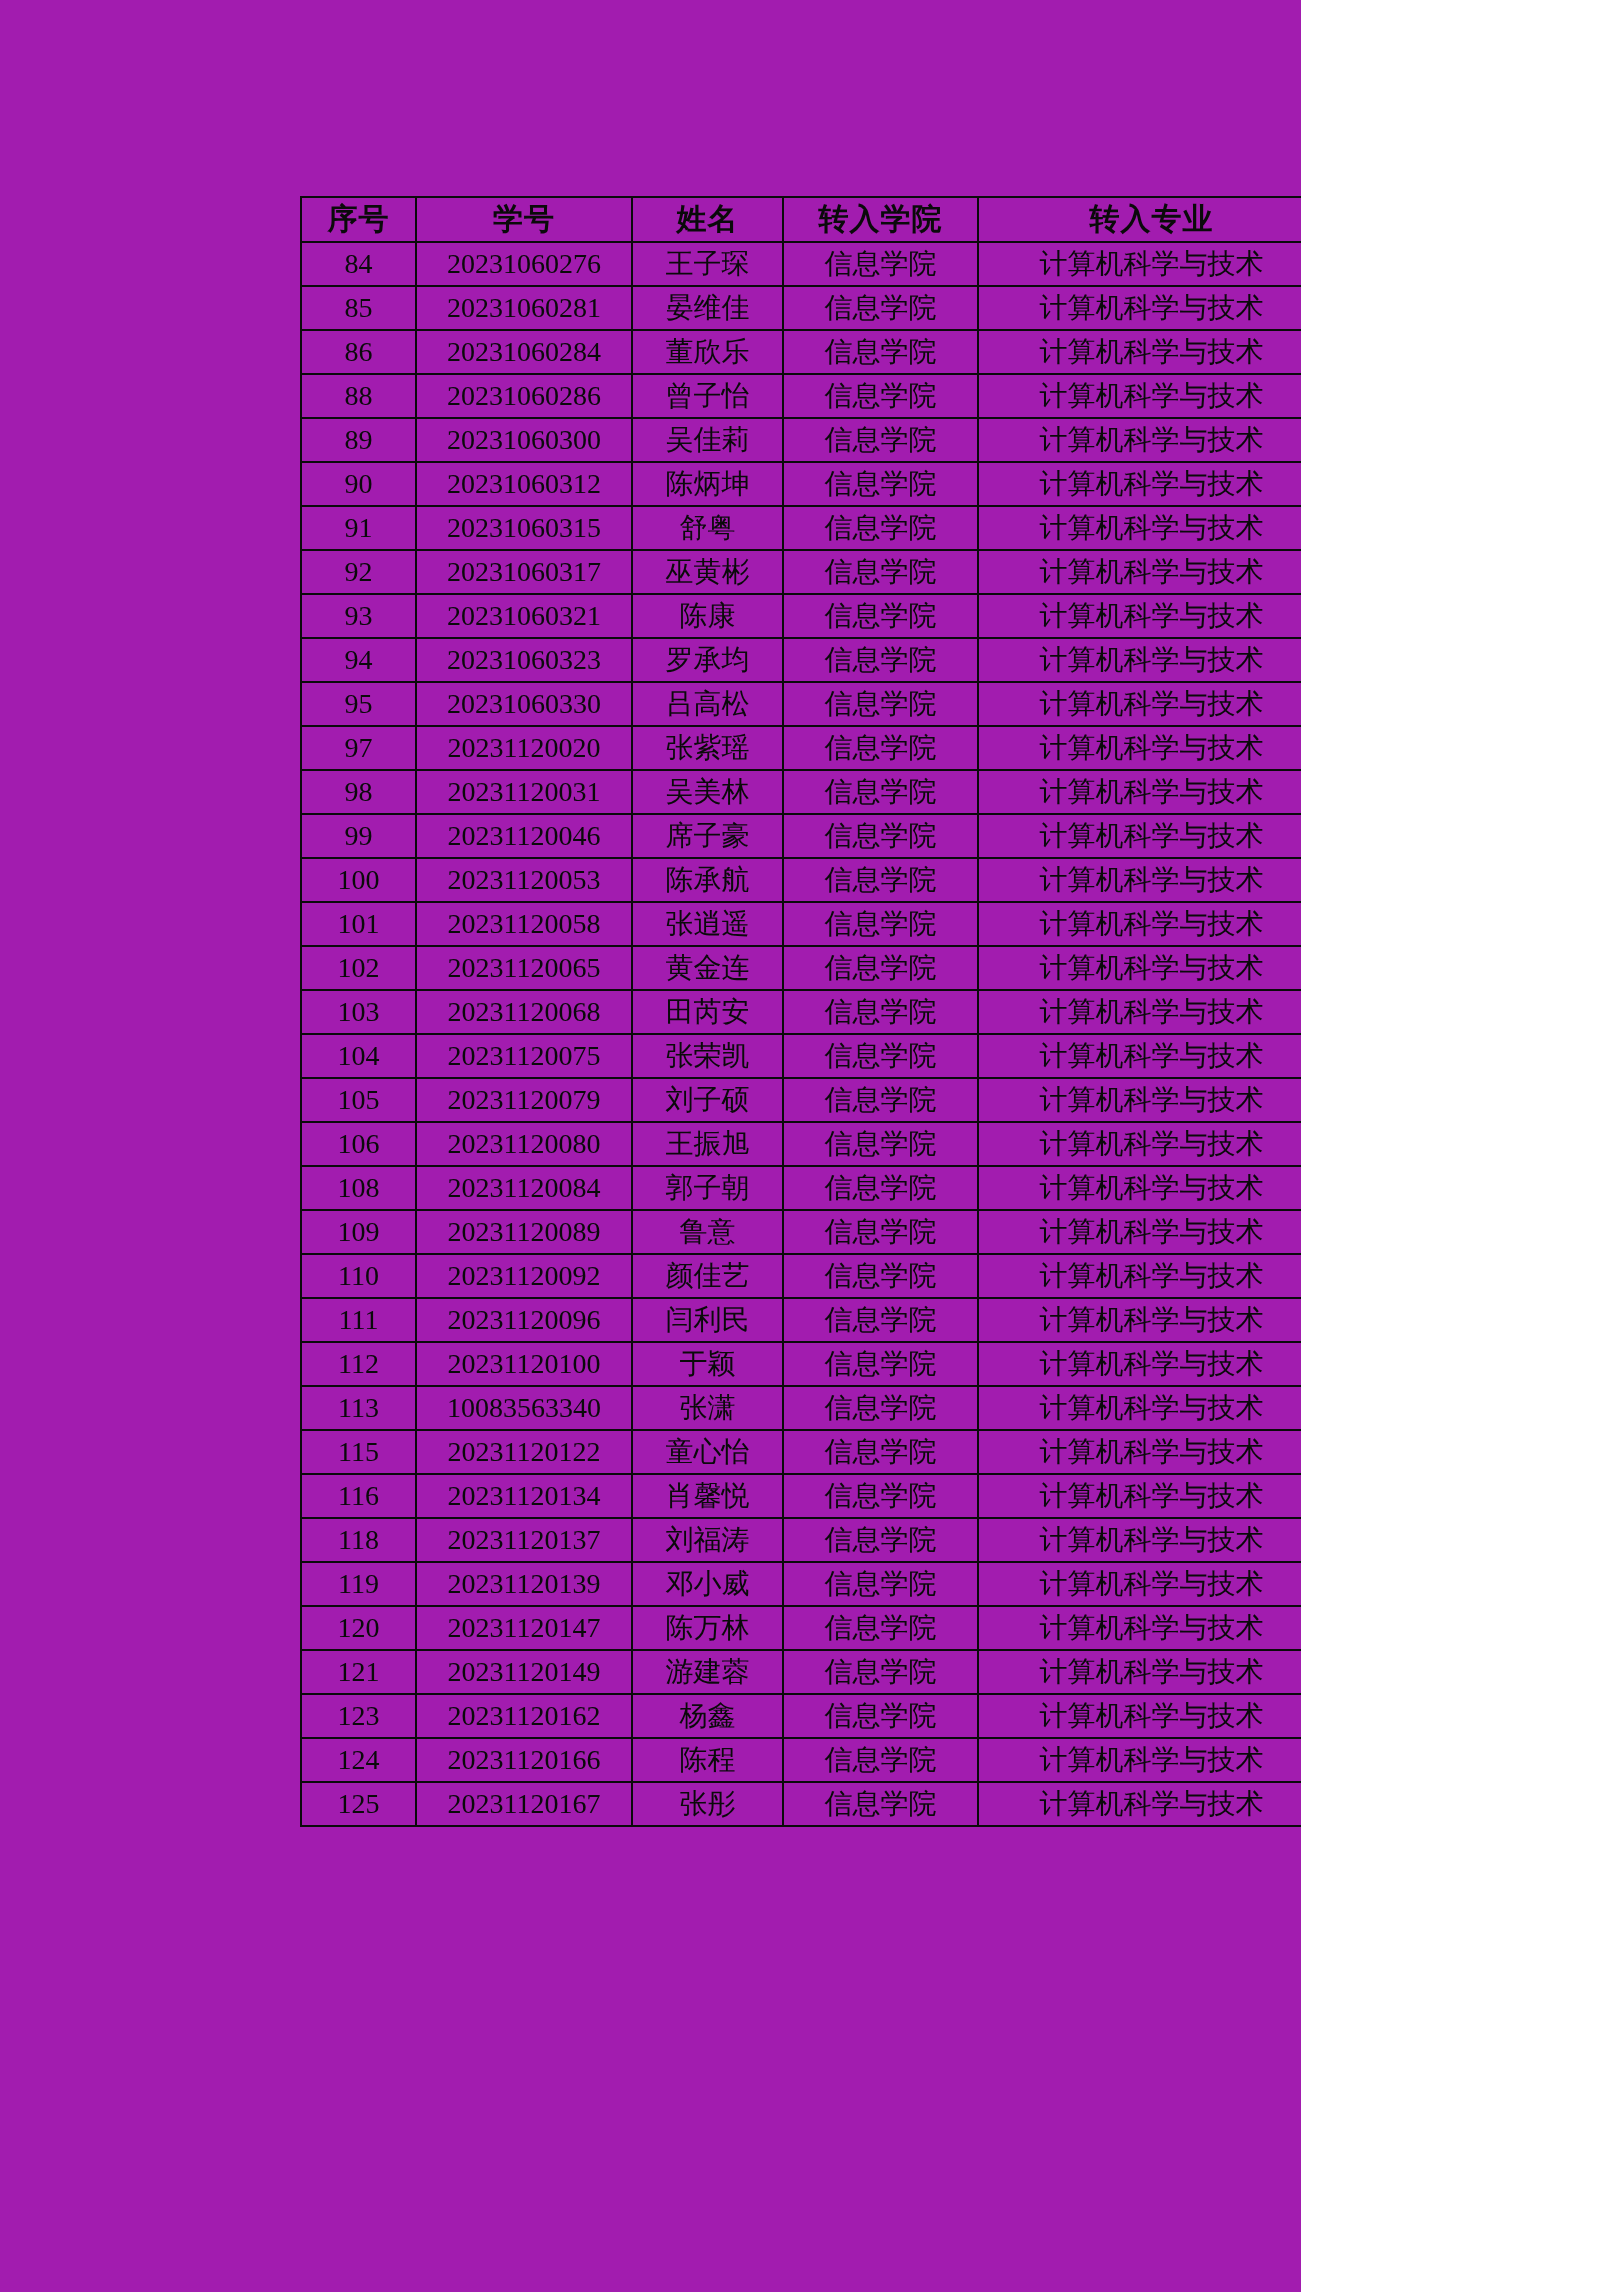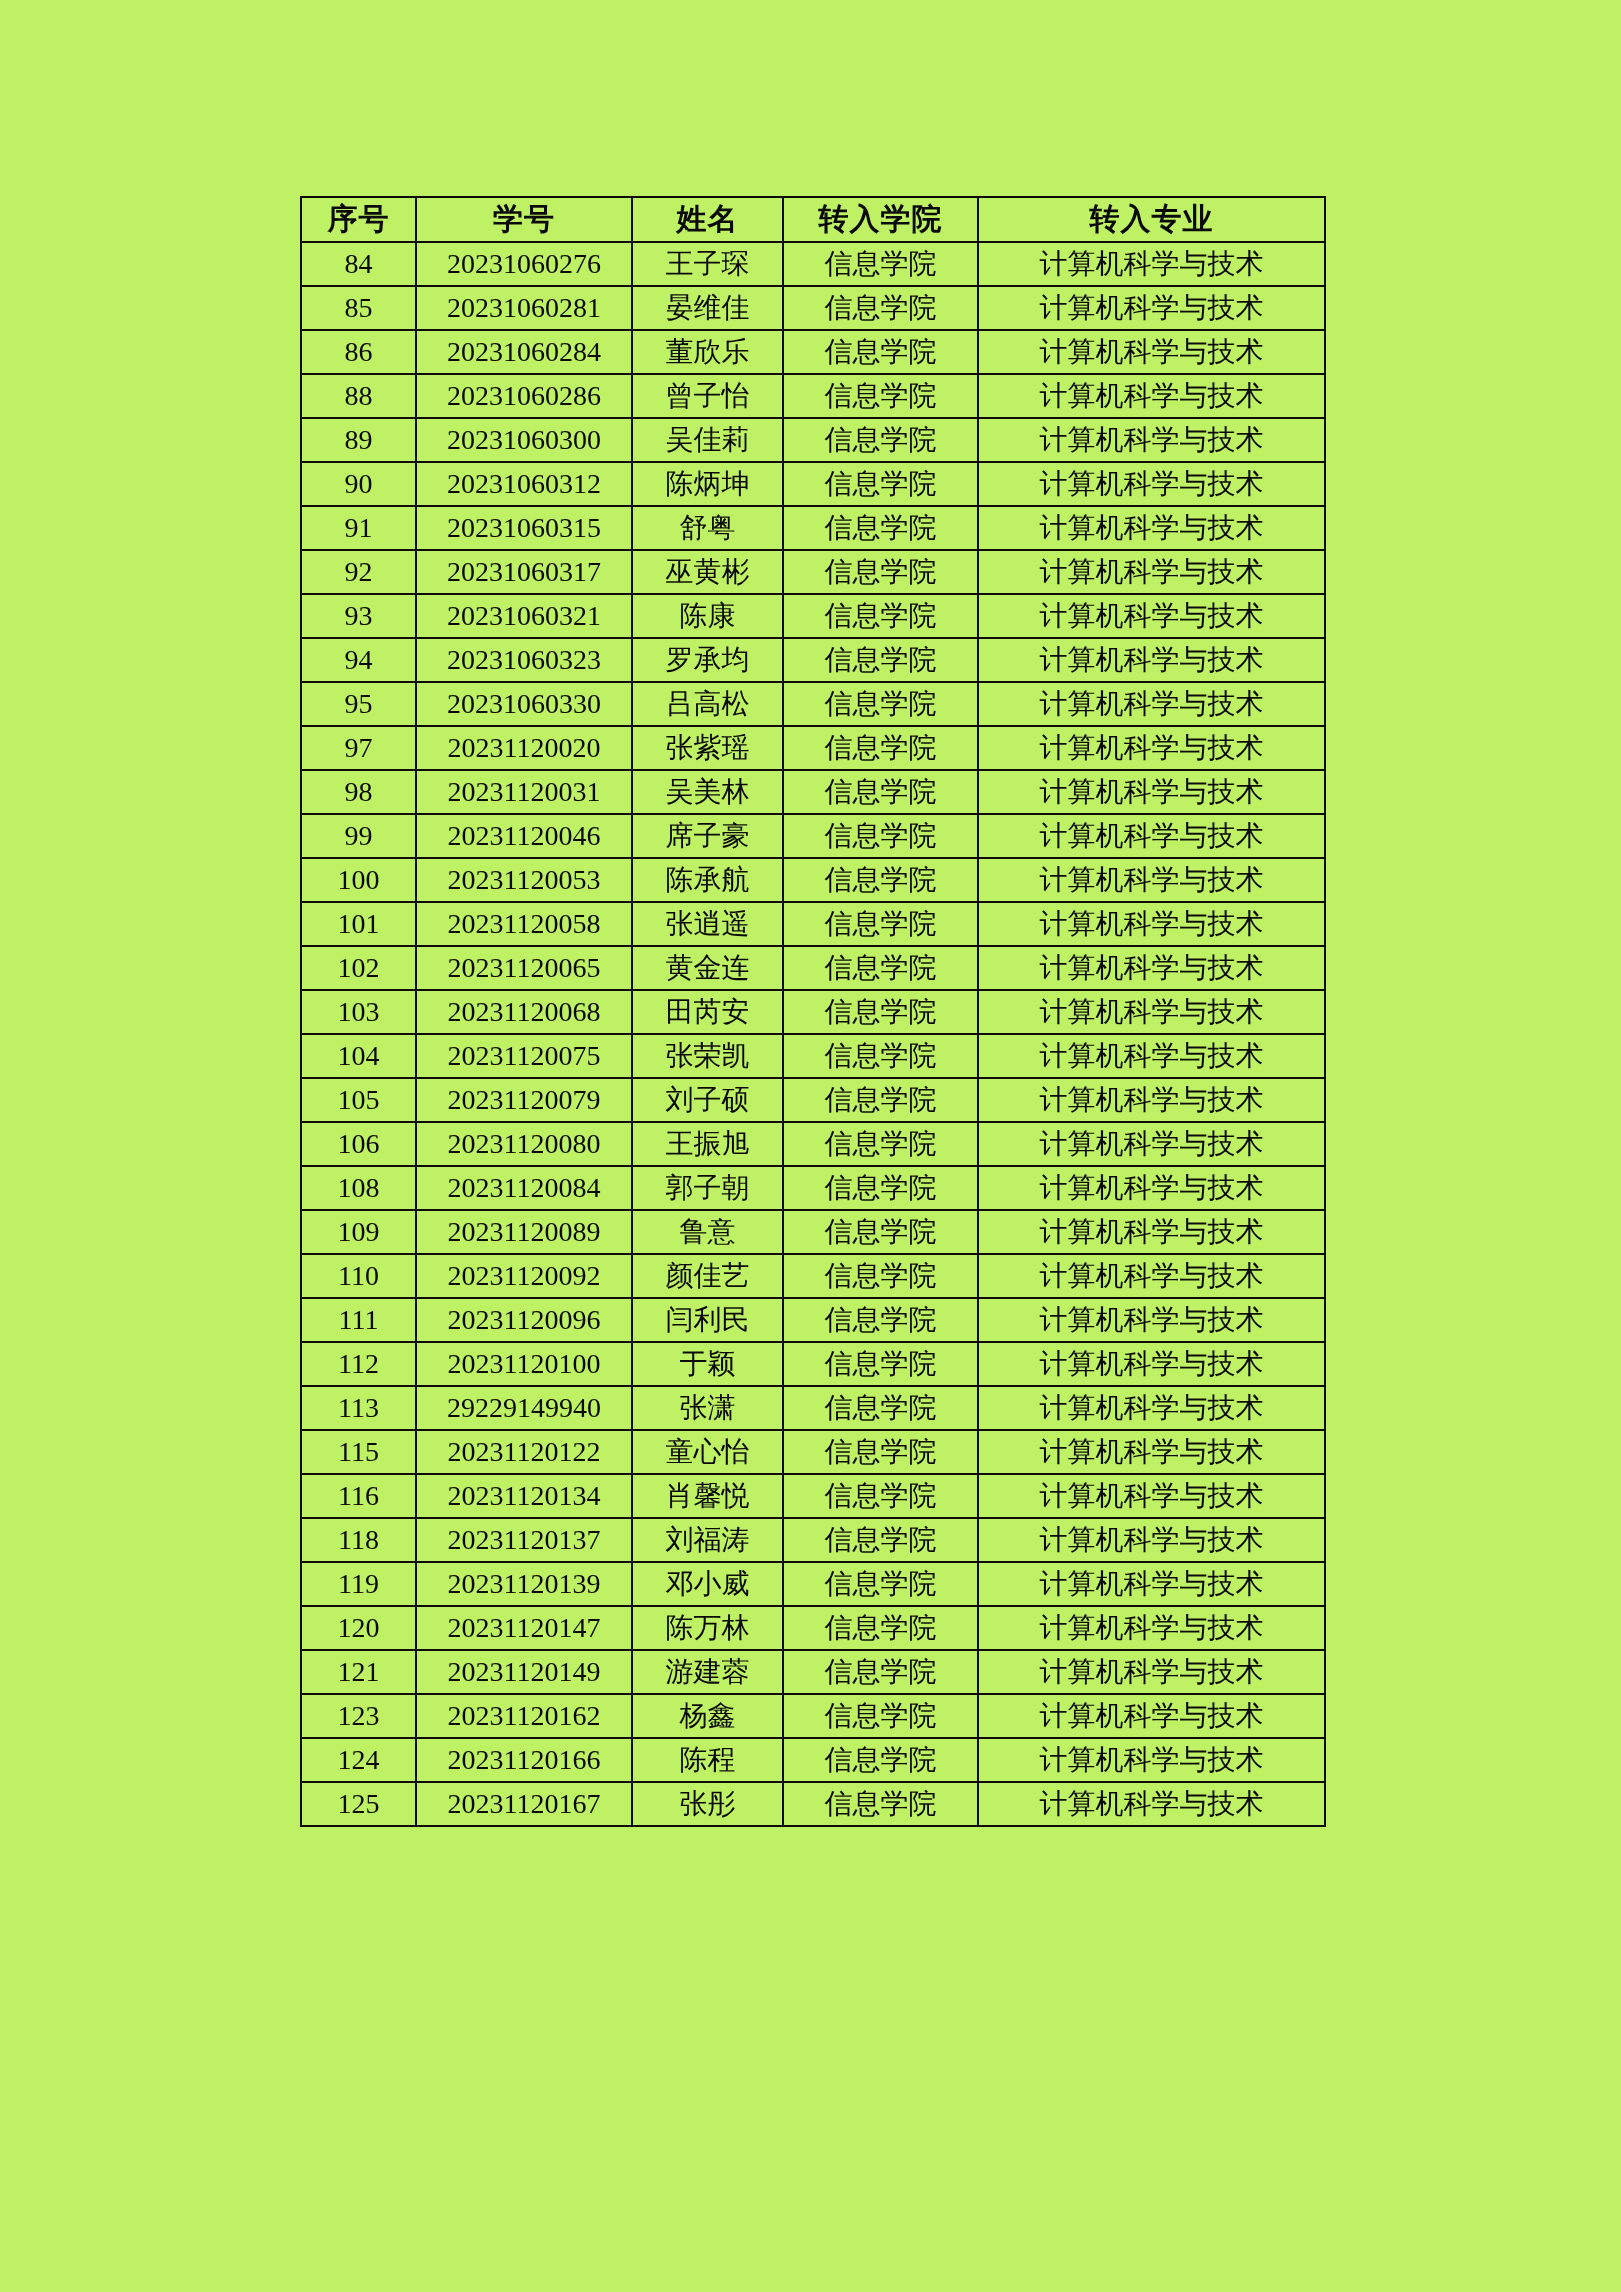--- a/index.html
+++ b/index.html
@@ -2,23 +2,23 @@
 <html><head>
 <meta charset="utf-8">
 <style>
   html, body {
     margin: 0;
     padding: 0;
     background: #ffffff;
   }
   .page {
     position: relative;
-    width: 1621px;
+    width: 1301px;
     height: 2293px;
-    background: #bef264;
+    background: #a21caf;
     font-family: "Liberation Serif", "DejaVu Serif", serif;
     color: #0a0a0a;
     overflow: hidden;
   }
   table.roster {
     position: absolute;
     left: 300px;
     top: 196px;
     width: 1023px;
     border-collapse: collapse;
@@ -252,21 +252,21 @@
         </tr>
         <tr>
           <td>112</td>
           <td>20231120100</td>
           <td>于颖</td>
           <td>信息学院</td>
           <td>计算机科学与技术</td>
         </tr>
         <tr>
           <td>113</td>
-          <td>29229149940</td>
+          <td>10083563340</td>
           <td>张潇</td>
           <td>信息学院</td>
           <td>计算机科学与技术</td>
         </tr>
         <tr>
           <td>115</td>
           <td>20231120122</td>
           <td>童心怡</td>
           <td>信息学院</td>
           <td>计算机科学与技术</td>

